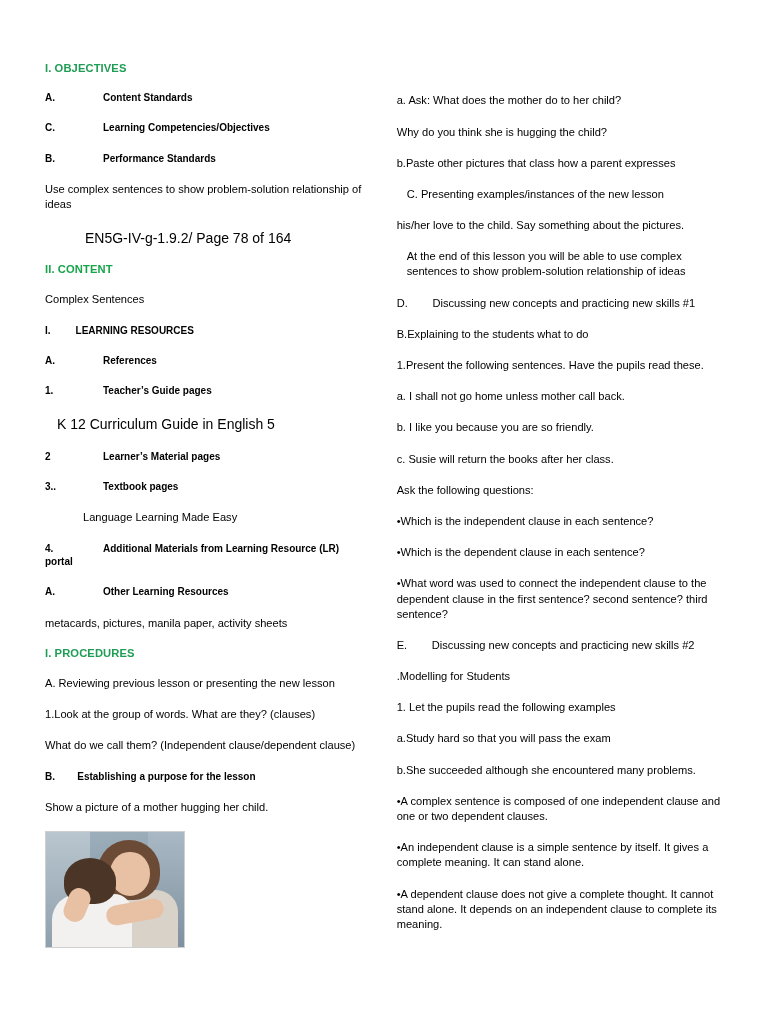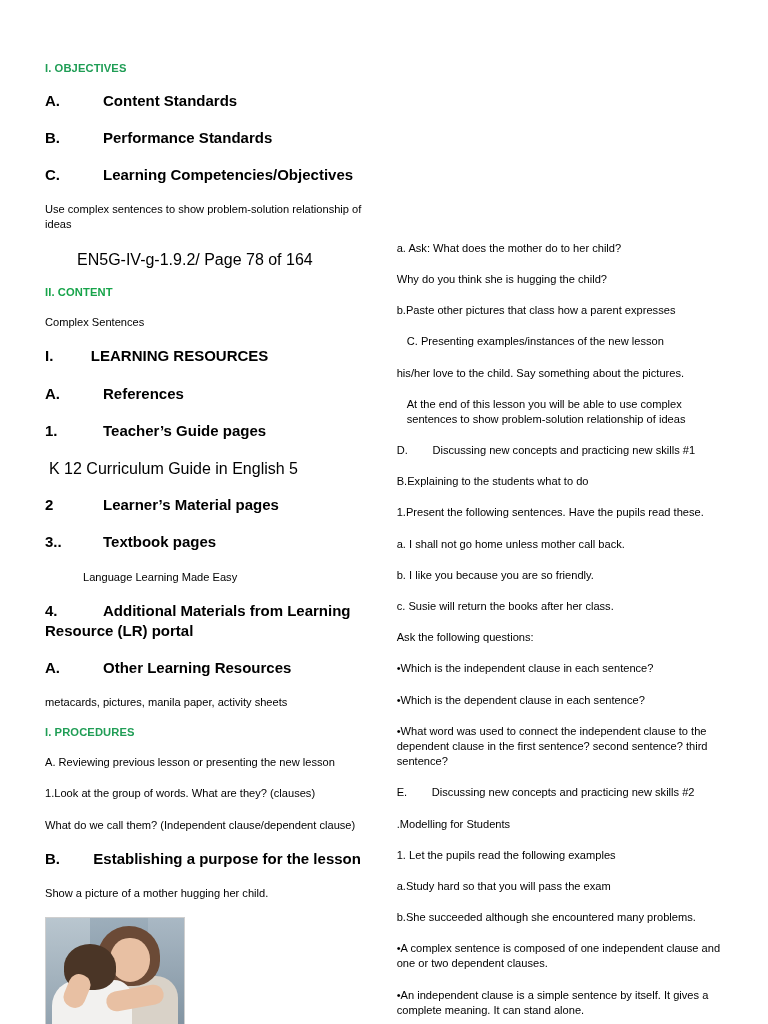--- a/index.html
+++ b/index.html
@@ -43,38 +43,38 @@
     color: #1f9d55;
     font-weight: bold;
     font-size: 11.2px;
     margin: 0 0 17px 0;
     letter-spacing: 0.1px;
   }
   .heading.green2 { color: #17a44a; }
   .bold { font-weight: bold; }
   .lbl-row {
     display: block;
-    font-size: 15px;
+    font-size: 10px;
     font-weight: bold;
     margin: 0 0 17px 0;
     line-height: 1.34;
   }
   .lbl-row .let {
     display: inline-block;
     width: 58px;
   }
   .plain {
     font-size: 11.1px;
     font-weight: normal;
     margin: 0 0 16px 0;
     line-height: 1.37;
   }
   .small {
-    font-size: 16px;
-    margin: 0 0 16px 4px;
+    font-size: 14px;
+    margin: 0 0 16px 12px;
     line-height: 1.35;
   }
   .indent1 { padding-left: 28px; }
   .indent2 { padding-left: 38px; }
   .indent-sm { padding-left: 10px; }
   .bullet { padding-left: 0px; }
 
   
   .photo {
     width: 138px;
@@ -152,25 +152,25 @@
 
     <div class="col col-left">
 
       <div class="heading">I. OBJECTIVES</div>
 
       <div class="lbl-row">
         <span class="let">A.</span><span>Content Standards</span>
       </div>
 
       <div class="lbl-row">
+        <span class="let">C.</span><span>Learning Competencies/Objectives</span>
+      </div>
+
+      <div class="lbl-row">
         <span class="let">B.</span><span>Performance Standards</span>
-      </div>
-
-      <div class="lbl-row">
-        <span class="let">C.</span><span>Learning Competencies/Objectives</span>
       </div>
 
       <p class="plain">Use complex sentences to show problem-solution relationship of ideas</p>
 
       <p class="small indent1">EN5G-IV-g-1.9.2/ Page 78 of 164</p>
 
       <div class="heading green2">II. CONTENT</div>
 
       <p class="plain">Complex Sentences</p>
 
@@ -268,17 +268,18 @@
       <p class="plain">.Modelling for Students</p>
 
       <p class="plain">1. Let the pupils read the following examples</p>
 
       <p class="plain">a.Study hard so that you will pass the exam</p>
 
       <p class="plain">b.She succeeded although she encountered many problems.</p>
 
       <p class="plain bullet bold">•A complex sentence is composed of one independent clause and one or two dependent clauses.</p>
       <p class="plain bullet bold">•An independent clause is a simple sentence by itself.  It gives a complete meaning.  It can stand alone.</p>
+      <p class="plain bullet bold">•A dependent clause does not give a complete thought.  It cannot stand alone.  It depends on an independent clause to complete its meaning.</p>
 
     </div>
 
   </div>
 </div>
 
 </body></html>

